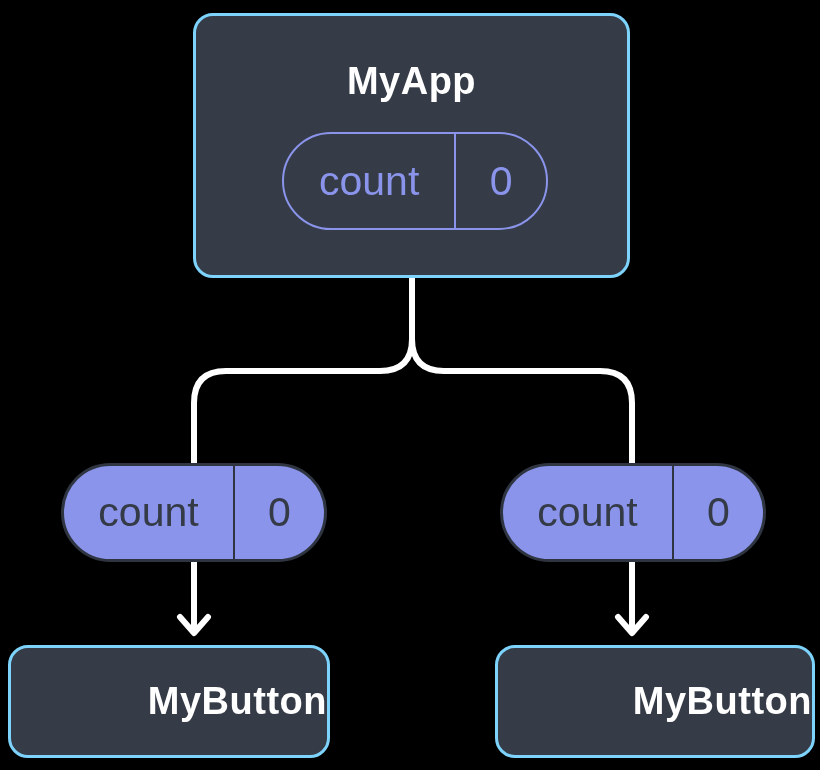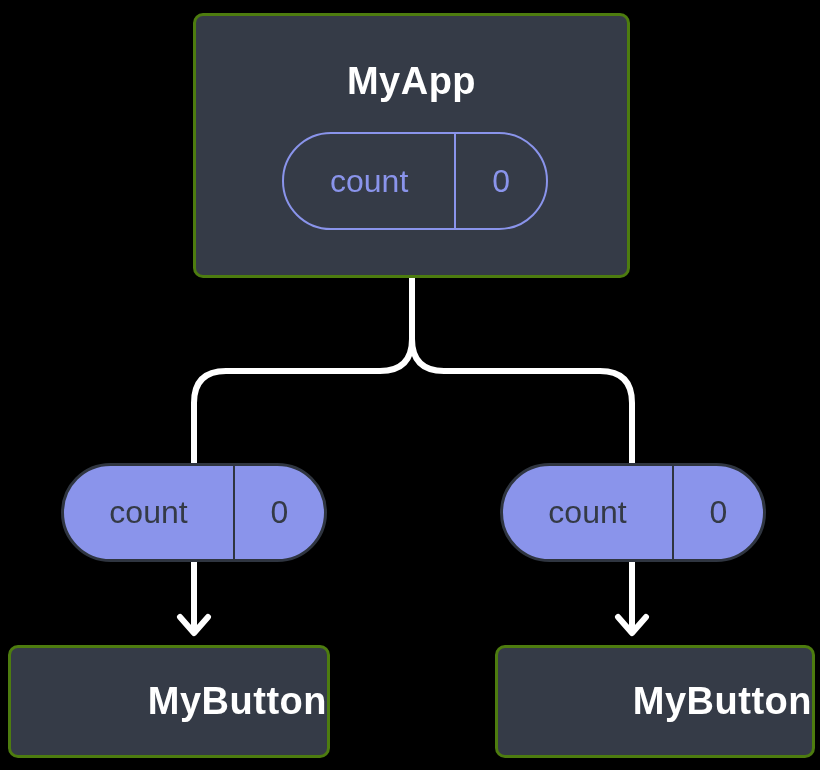--- a/index.html
+++ b/index.html
@@ -26,22 +26,22 @@
   .edge {
     stroke: #ffffff;
     stroke-width: 6;
     fill: none;
     stroke-linecap: round;
     stroke-linejoin: round;
   }
   .node {
     position: absolute;
     background: #353b47;
-    border: 3px solid #4d7c0f;
-    border-radius: 10px;
+    border: 3px solid #7dd3fc;
+    border-radius: 20px;
     box-sizing: border-box;
     z-index: 2;
   }
   .node-root {
     left: 193px;
     top: 13px;
     width: 437px;
     height: 265px;
   }
   .node-title {
@@ -69,21 +69,21 @@
     left: 495px;
     width: 320px;
   }
   .pill {
     position: absolute;
     box-sizing: border-box;
     border-radius: 60px;
     display: flex;
     align-items: stretch;
     z-index: 3;
-    font-size: 32px;
+    font-size: 41px;
   }
   .pill-section-label {
     flex: 0 0 65%;
     display: flex;
     align-items: center;
     justify-content: center;
   }
   .pill-section-value {
     flex: 1 1 auto;
     display: flex;

